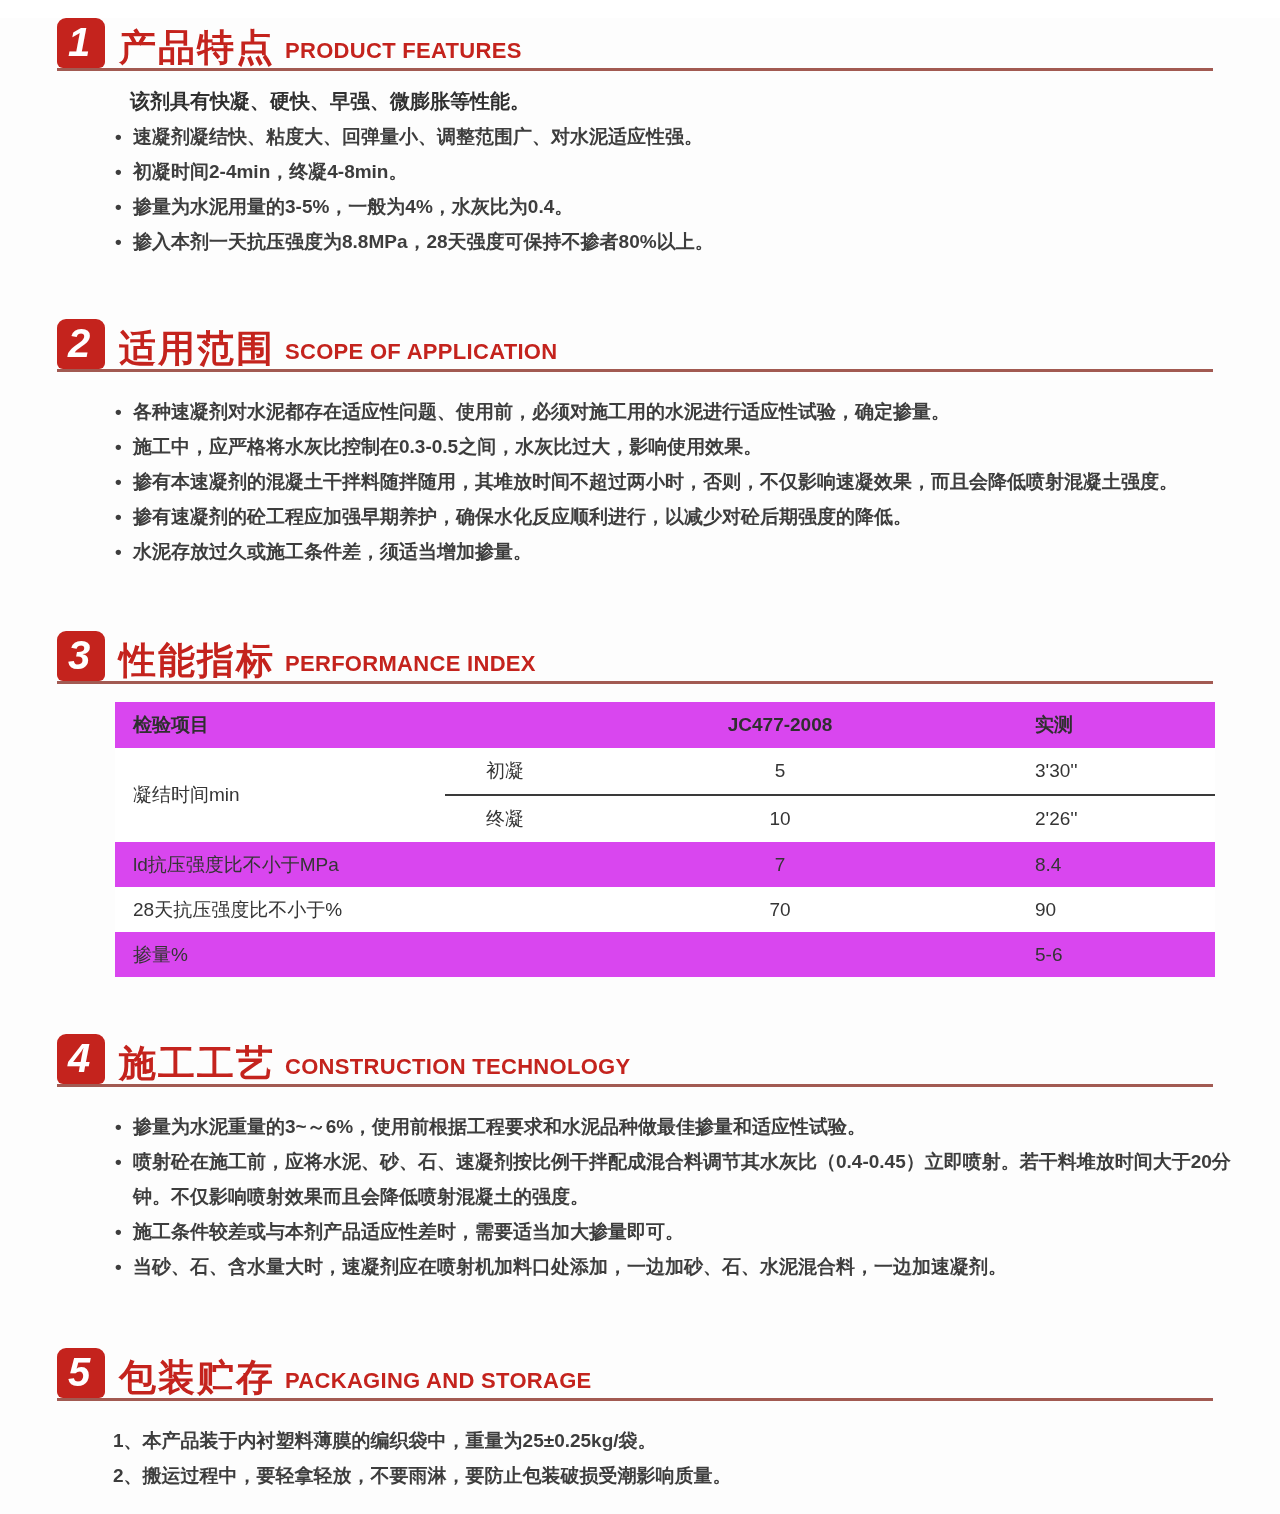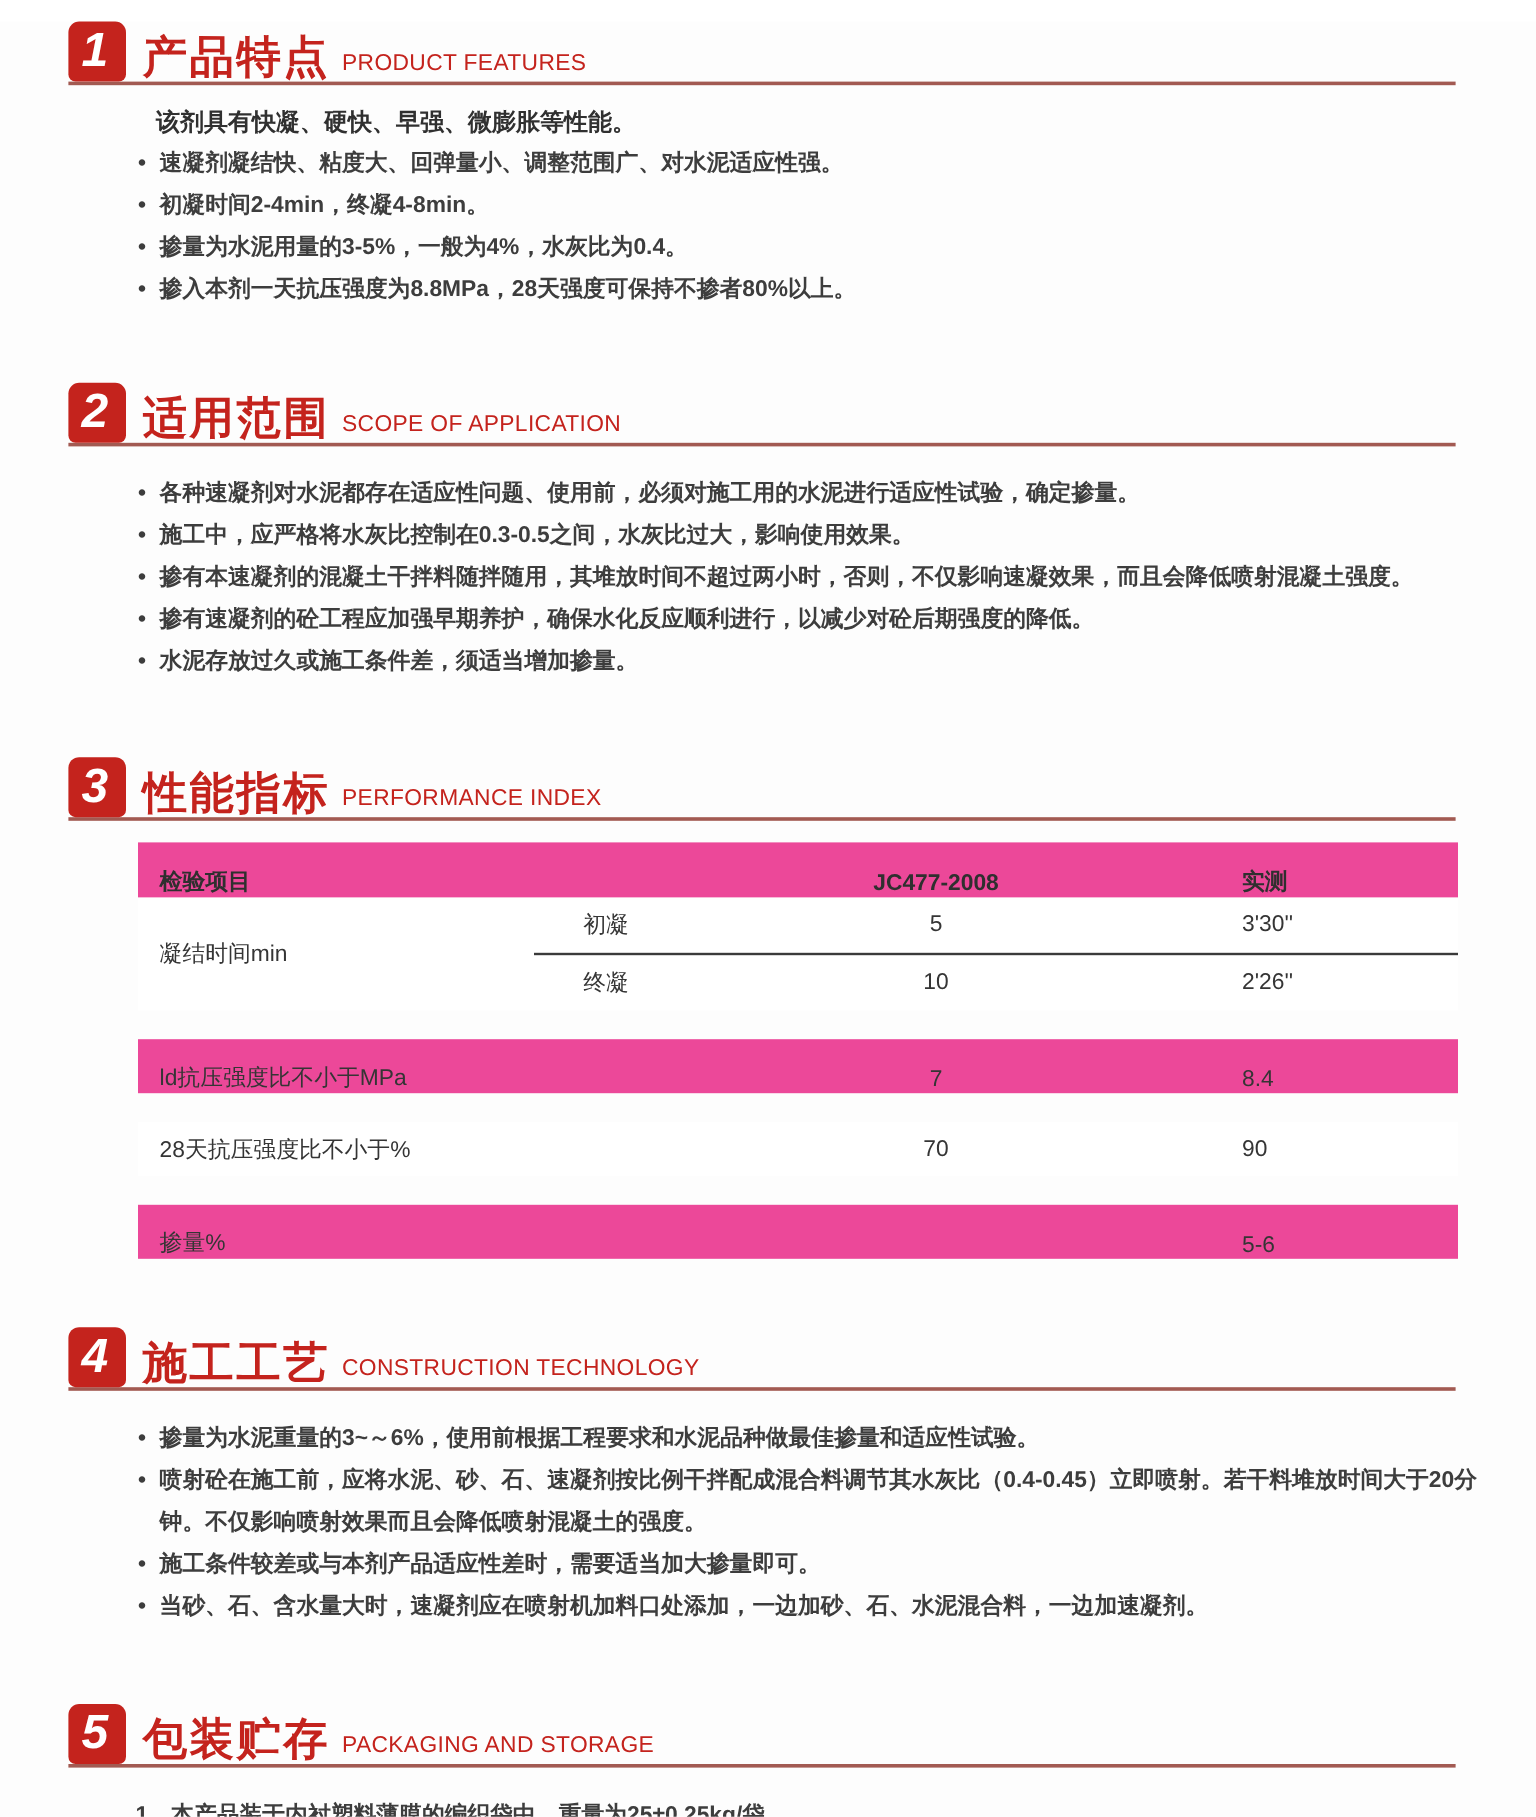--- a/index.html
+++ b/index.html
@@ -26,21 +26,21 @@
   .badge span {
     color:#ffffff; font-size:40px; font-weight:bold; font-style:italic;
     line-height:1; transform:translate(-2px,-1px);
   }
   .title-zh {
     color:#c4231d; font-size:37px; font-weight:bold;
     margin-left:14px; line-height:1.05; letter-spacing:2px;
     white-space:nowrap;
   }
   .title-en {
-    color:#c4231d; font-size:19px; font-weight:normal;
+    color:#c4231d; font-size:22px; font-weight:bold;
     margin-left:10px; padding-bottom:4px; letter-spacing:0.3px;
     white-space:nowrap;
   }
 
   
   .intro {
     margin:17px 0 4px 130px;
     font-size:20px; font-weight:bold; color:#303030;
   }
   ul.bullets { margin-left:113px; width:1125px; list-style:none;font-weight:bold; }
@@ -54,28 +54,28 @@
   .mt22 { margin-top:22px; }
   .gap-s1 { margin-top:18px; }
   .gap-s2 { margin-top:60px; }
   .gap-s3 { margin-top:62px; }
   .gap-s4 { margin-top:57px; }
   .gap-s5 { margin-top:64px; }
 
   
   .ptable { margin:18px 0 0 115px; width:1100px; font-size:19px; color:#353535; }
   .trow { display:flex; align-items:stretch; }
-  .gray  { background:#ec4899;align-items:flex-end; }
+  .gray  { background:#d946ef; }
   .white { background:#ffffff; }
   .c1 { flex:0 0 330px; display:flex; align-items:center; padding-left:18px; }
   .c2 { flex:0 0 120px; display:flex; align-items:center; justify-content:center; }
   .c3 { flex:0 0 430px; display:flex; align-items:center; justify-content:center; }
   .c4 { flex:1 1 auto; display:flex; align-items:center; padding-left:40px; }
   .thead { height:46px; font-weight:bold; color:#2f2f2f; }
-  .rrow  { height:45px;margin-top:24px; }
+  .rrow  { height:45px; }
   .setting { }
   .setting .sub { flex:1 1 auto; display:flex; flex-direction:column; }
   .subrow { display:flex; height:46px;justify-content:flex-end; }
   .subrow .c2 { flex:0 0 120px; }
   .subrow .c3 { flex:0 0 430px; }
   .subrow .c4 { flex:1 1 auto; }
   .subdivider { height:2px; background:#3a3a3a; }
 </style>
 <style>[data-name="numbered-item"]::before{content:"" !important;}</style></head>
 <body>

